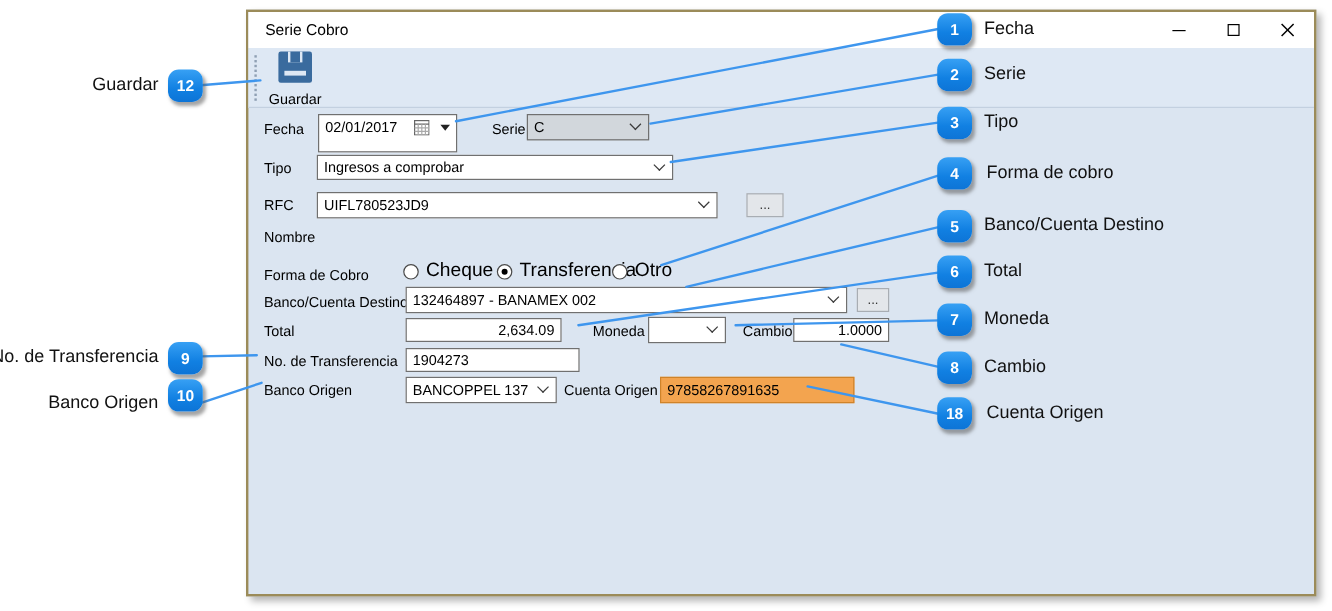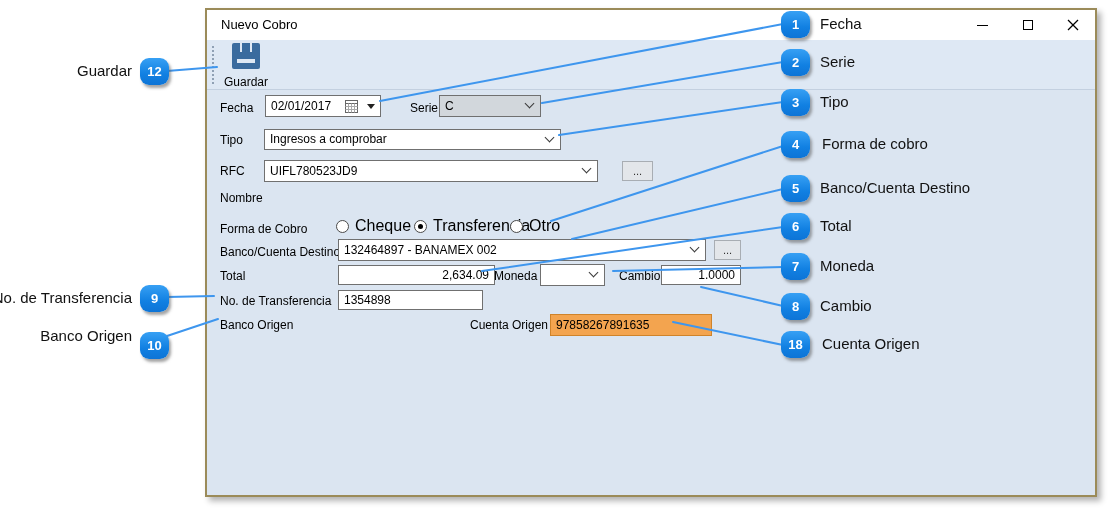--- a/index.html
+++ b/index.html
@@ -48,21 +48,21 @@
   .co-label { position:absolute; font-size:15px; color:#111; white-space:nowrap; z-index:30; }
   .co-label.left { text-align:right; }
   svg.lines { position:absolute; left:0; top:0; width:1110px; height:509px; z-index:20; pointer-events:none; }
 </style>
 </head>
 <body>
 
 <div class="window">
 
   <div class="titlebar">
-    <span class="title">Nuevo Cobro</span>
+    <span class="title">Serie Cobro</span>
     <div class="winbtns">
       <div class="winbtn">
           <span class="glyph-min"></span>
         </div>
       <div class="winbtn">
           <span class="glyph-max"></span>
         </div>
       <div class="winbtn">
         <svg width="12" height="12" viewBox="0 0 12 12">
             <line x1="1" y1="1" x2="11" y2="11" stroke="#000" stroke-width="1.2"></line>
@@ -79,21 +79,21 @@
         <rect x="1" y="1" width="28" height="26" rx="2" fill="#3A6B9E"></rect>
         <rect x="9" y="1" width="12" height="9" fill="#dee8f4"></rect>
         <rect x="11" y="1" width="8" height="9" fill="#3A6B9E"></rect>
         <rect x="6" y="17" width="18" height="4" fill="#dee8f4"></rect>
       </svg>
       <span class="tlabel">Guardar</span>
     </div>
   </div>
 
   <span class="lbl" style="left:13px; top:91px;">Fecha</span>
-  <div class="box" style="left:58px; top:85px; width:116px; height:22px; line-height:20px;">
+  <div class="box" style="left:58px; top:85px; width:116px; height:32px; line-height:20px;">
     <span>02/01/2017</span>
     <svg width="13" height="13" viewBox="0 0 13 13" style="position:absolute; right:22px; top:4px;">
       <rect x="0.5" y="0.5" width="12" height="12" fill="#fff" stroke="#666"></rect>
       <line x1="0.5" y1="3.5" x2="12.5" y2="3.5" stroke="#666"></line>
       <line x1="3.5" y1="3.5" x2="3.5" y2="12.5" stroke="#aaa"></line>
       <line x1="6.5" y1="3.5" x2="6.5" y2="12.5" stroke="#aaa"></line>
       <line x1="9.5" y1="3.5" x2="9.5" y2="12.5" stroke="#aaa"></line>
       <line x1="0.5" y1="6.5" x2="12.5" y2="6.5" stroke="#aaa"></line>
       <line x1="0.5" y1="9.5" x2="12.5" y2="9.5" stroke="#aaa"></line>
     </svg>
@@ -135,39 +135,43 @@
   </div>
 
   <span class="lbl" style="left:13px; top:235px;">Banco/Cuenta Destino</span>
   <div class="box select" style="left:131px; top:229px; width:368px; height:22px; line-height:20px;">
     <span>132464897 - BANAMEX  002</span>
     <span class="chev"></span>
   </div>
   <div class="browse" style="left:507px; top:230px; width:27px; height:20px;">...</div>
 
   <span class="lbl" style="left:13px; top:259px;">Total</span>
-  <div class="box right" style="left:131px; top:255px; width:157px; height:20px; line-height:18px;">
+  <div class="box right" style="left:131px; top:255px; width:130px; height:20px; line-height:18px;">
     <span>2,634.09</span>
   </div>
   <span class="lbl" style="left:287px; top:259px;">Moneda</span>
   <div class="box select" style="left:333px; top:254px; width:65px; height:22px; line-height:20px;">
     <span></span>
     <span class="chev"></span>
   </div>
   <span class="lbl" style="left:412px; top:259px;">Cambio</span>
   <div class="box right" style="left:454px; top:255px; width:80px; height:20px; line-height:18px;">
     <span>1.0000</span>
   </div>
 
   <span class="lbl" style="left:13px; top:284px;">No. de Transferencia</span>
   <div class="box" style="left:131px; top:280px; width:145px; height:20px; line-height:18px;">
-    <span>1354898</span>
+    <span>1904273</span>
   </div>
 
   <span class="lbl" style="left:13px; top:308px;">Banco Origen</span>
+  <div class="box select" style="left:131px; top:304px; width:126px; height:22px; line-height:20px;">
+    <span>BANCOPPEL  137</span>
+    <span class="chev"></span>
+  </div>
   <span class="lbl" style="left:263px; top:308px;">Cuenta Origen</span>
   <div class="box highlight" style="left:343px; top:304px; width:162px; height:22px; line-height:20px;">
     <span>97858267891635</span>
   </div>
 
 </div>
 
 <svg class="lines">
   <g stroke="#3E96EE" stroke-width="2" stroke-linecap="round">
     <line x1="783" y1="24" x2="380" y2="101"></line>
@@ -212,13 +216,13 @@
 <div class="badge" style="left:781px; top:331px;">18</div>
 <span class="co-label" style="left:822px; top:335px;">Cuenta Origen</span>
 
 <span class="co-label left" style="right:978px; top:62px;">Guardar</span>
 <div class="badge" style="left:140px; top:58px;">12</div>
 
 <span class="co-label left" style="right:978px; top:289px;">No. de Transferencia</span>
 <div class="badge" style="left:140px; top:285px;">9</div>
 
 <span class="co-label left" style="right:978px; top:327px;">Banco Origen</span>
-<div class="badge" style="left:140px; top:332px;">10</div>
+<div class="badge" style="left:140px; top:316px;">10</div>
 
 </body></html>

